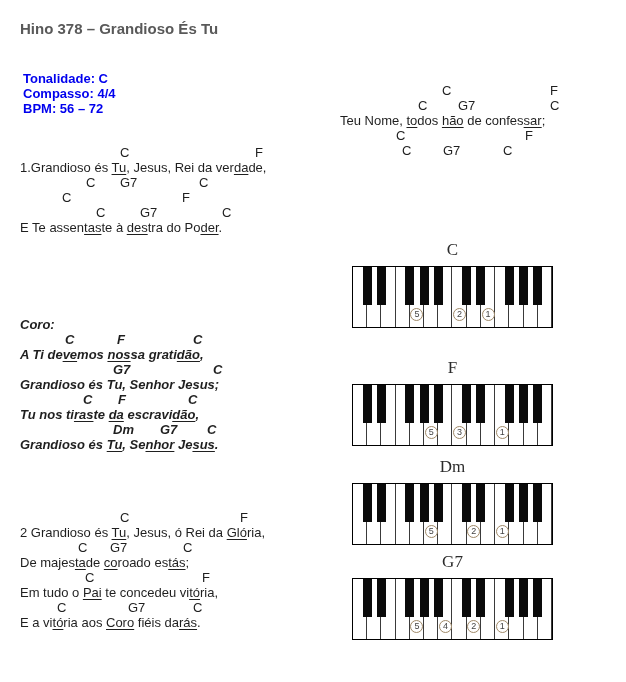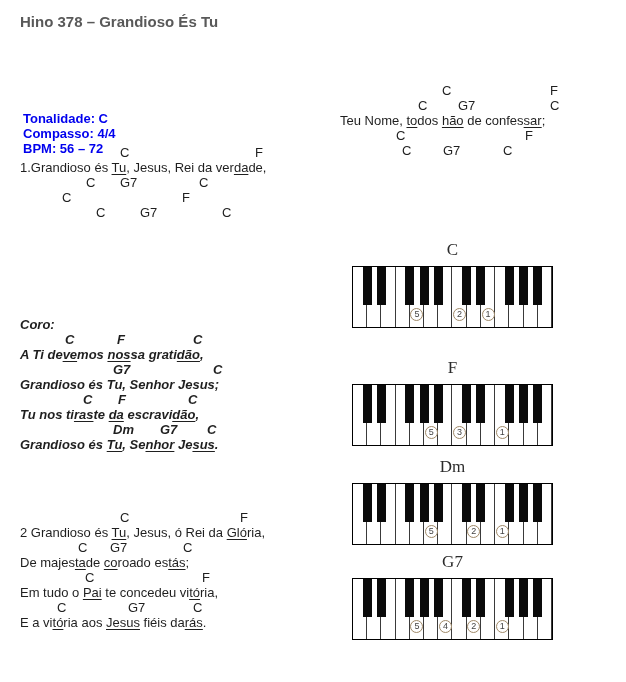--- a/index.html
+++ b/index.html
@@ -1,21 +1,21 @@
 <!DOCTYPE html>
 <html><head>
 <meta charset="utf-8">
 <style>
   html,body{margin:0;padding:0;background:#ffffff;}
   body{width:626px;height:682px;position:relative;overflow:hidden;
        font-family:"Liberation Sans", sans-serif;color:var(--text,#1f1f1f);}
-  .title{position:absolute;left:20px;top:13px;margin:0;
+  .title{position:absolute;left:20px;top:20px;margin:0;
          font-size:15px;font-weight:bold;color:var(--title-gray,#595959);}
   .meta{position:absolute;left:23px;top:71px;font-size:13px;line-height:15px;
-        font-weight:bold;color:var(--meta-blue,#0000ee);margin-top:40px;}
+        font-weight:bold;color:var(--meta-blue,#0000ee);}
   .block{position:absolute;white-space:nowrap;font-size:13px;line-height:15px;}
   .block.coro{font-weight:bold;font-style:italic;}
   .chord-line{position:relative;height:15px;}
   .chord{position:absolute;top:0;}
   .lyric-line{height:15px;}
   u{text-decoration:underline;text-underline-offset:2px;text-decoration-thickness:1px;}
   #diagrams .diagram{position:absolute;left:352px;width:201px;}
   .diag-label{height:20px;text-align:center;font-family:"Liberation Serif", serif;
               font-size:17px;color:#2b2b2b;margin-bottom:6px;}
   .keyboard{position:relative;width:199px;height:60px;border:1px solid #000;background:#fff;}
@@ -52,20 +52,21 @@
       </div>
       <div class="chord-line">
         <span class="chord" style="left: 42px;">C</span>
         <span class="chord" style="left: 162px;">F</span>
       </div>
       <div class="chord-line">
         <span class="chord" style="left: 76px;">C</span>
         <span class="chord" style="left: 120px;">G7</span>
         <span class="chord" style="left: 202px;">C</span>
       </div>
+      <div class="lyric-line">E Te assen<u>tas</u>te à <u>des</u>tra do Po<u>der</u>.</div>
     </div>
 
   <div class="block coro" style="left:20px;top:317px;">
     <div class="lyric-line">Coro:</div>
     <div>
         <div class="chord-line">
           <span class="chord" style="left: 45px;">C</span>
           <span class="chord" style="left: 97px;">F</span>
           <span class="chord" style="left: 173px;">C</span>
         </div>
@@ -105,21 +106,21 @@
       <div class="chord-line">
         <span class="chord" style="left: 65px;">C</span>
         <span class="chord" style="left: 182px;">F</span>
       </div>
       <div class="lyric-line">Em tudo o <u>Pai</u> te concedeu vi<u>tó</u>ria,</div>
       <div class="chord-line">
         <span class="chord" style="left: 37px;">C</span>
         <span class="chord" style="left: 108px;">G7</span>
         <span class="chord" style="left: 173px;">C</span>
       </div>
-      <div class="lyric-line">E a vi<u>tó</u>ria aos <u>Jesus</u> fiéis da<u>rás</u>.</div>
+      <div class="lyric-line">E a vi<u>tó</u>ria aos <u>Coro</u> fiéis da<u>rás</u>.</div>
     </div>
 
   <div class="block verse" style="left:340px;top:83px;">
       <div class="chord-line">
         <span class="chord" style="left: 102px;">C</span>
         <span class="chord" style="left: 210px;">F</span>
       </div>
       <div class="chord-line">
         <span class="chord" style="left: 78px;">C</span>
         <span class="chord" style="left: 118px;">G7</span>

